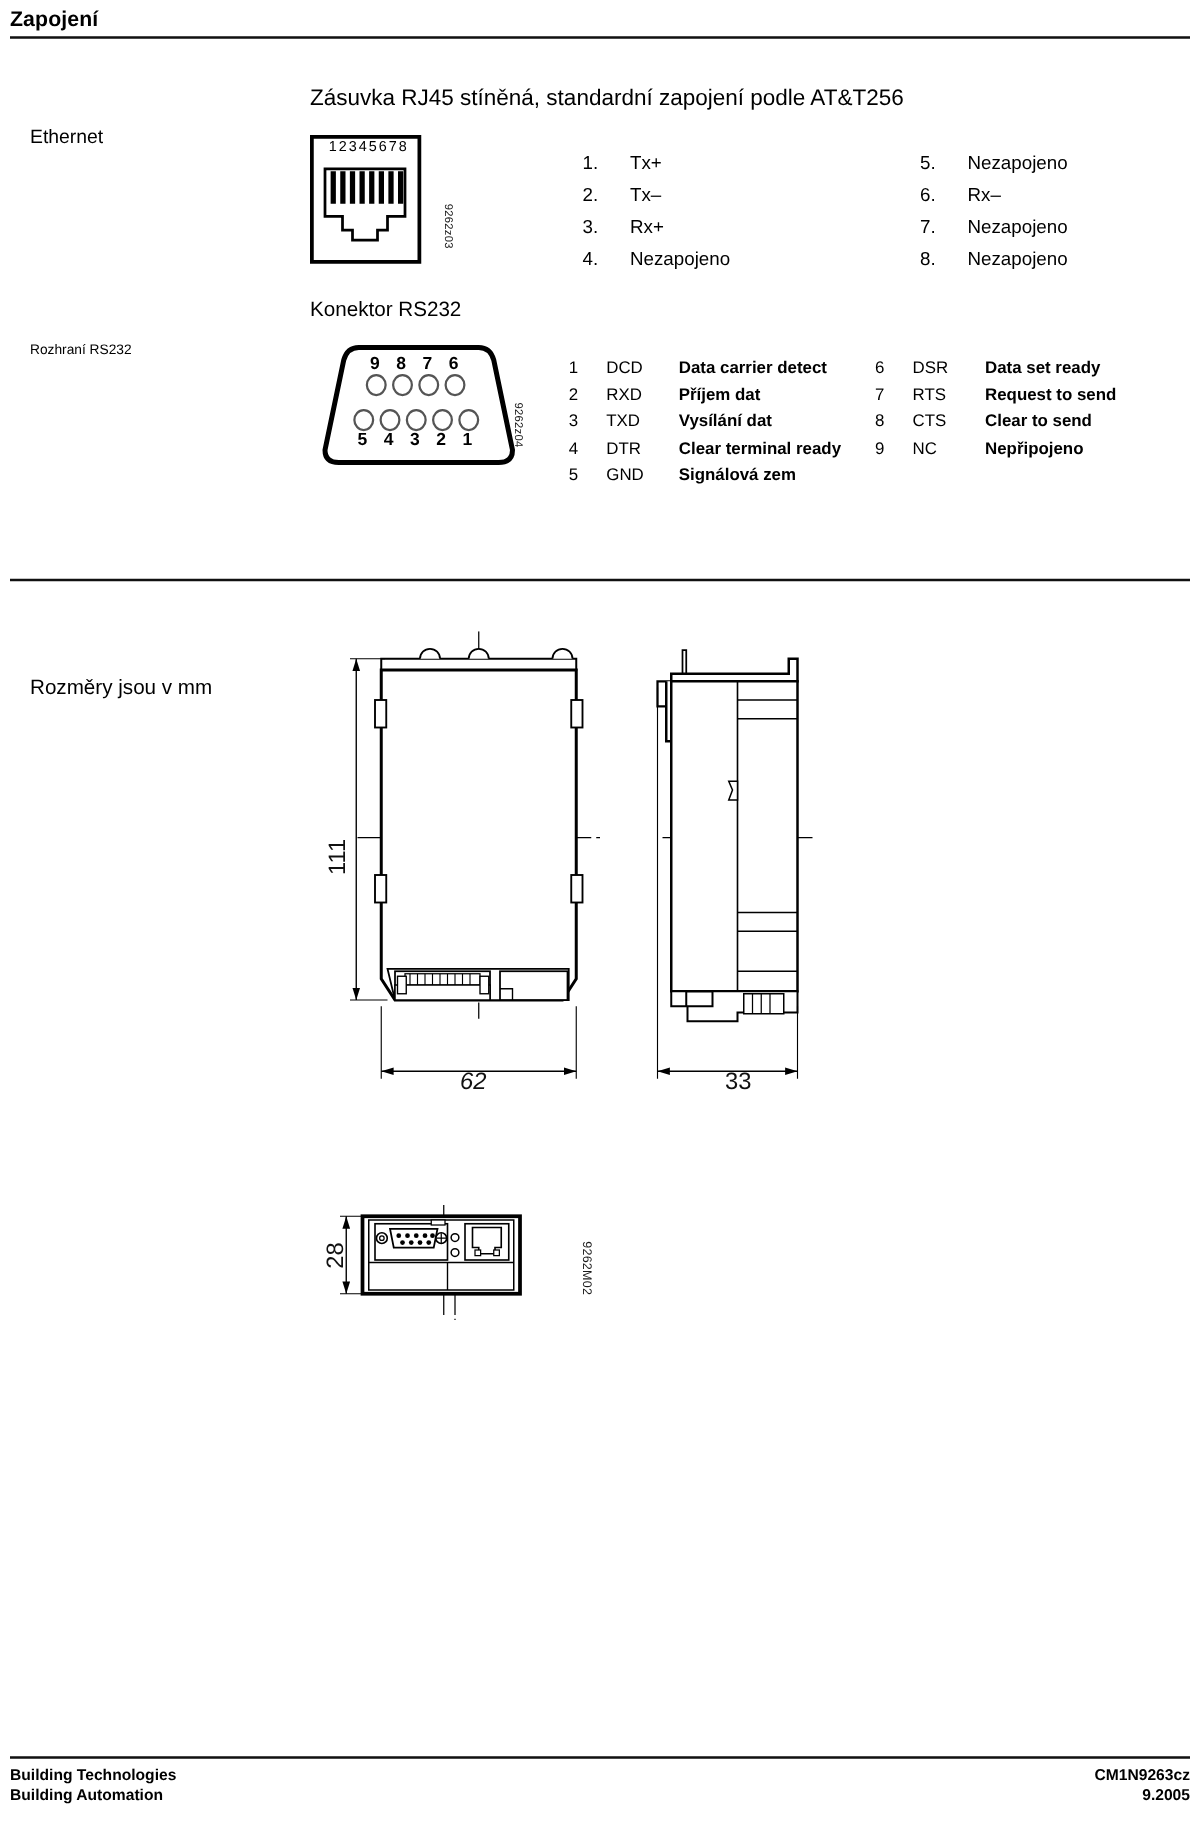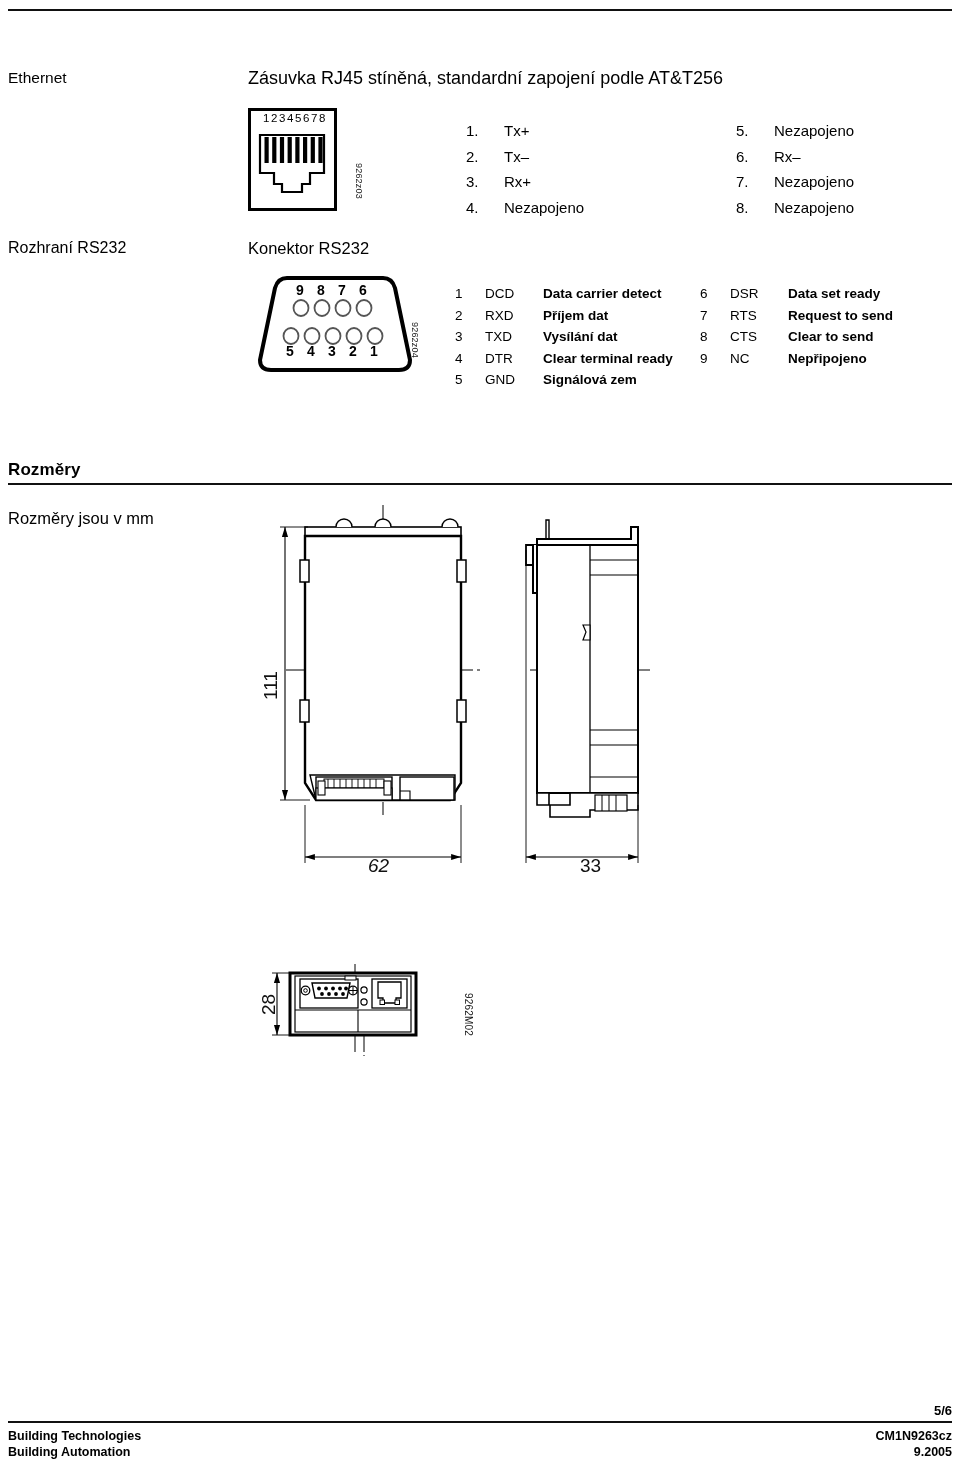--- a/index.html
+++ b/index.html
@@ -30,23 +30,24 @@
   }
   .section-head .rule {
     margin-top: 3px;
     border-top: 2.5px solid #111;
     width: 944px;
   }
 
   
   .left-label {
     position: absolute;
-    left: 8px;
+    left: 24px;
     font-size: 15.5px;
     line-height: 20px;
+    margin-top: 32px;
   }
   .mid-label {
     position: absolute;
     left: 248px;
     font-size: 18px;
     line-height: 20px;
   }
 
   
   .pinlist {
@@ -133,20 +134,21 @@
   .footer .c-right { width: 130px; text-align: right; }
   .footer .c-mid .line { white-space: nowrap; }
 
   svg { display: block; }
   .dwg { position: absolute; }
 </style>
 </head>
 <body>
 
 <div class="section-head" style="top:6px;">
+  <div class="title">Zapojení</div>
   <div class="rule"></div>
 </div>
 
 <div class="left-label" style="top:68px;">Ethernet</div>
 <div class="mid-label" style="top:68px;">Zásuvka RJ45 stíněná, standardní zapojení podle AT&amp;T256</div>
 
 <div class="dwg" style="left:248px; top:108px;">
   <svg width="112" height="105" viewBox="0 0 112 105">
     <rect x="1.5" y="1.5" width="86" height="100" fill="#fff" stroke="#000" stroke-width="3"></rect>
 
@@ -198,21 +200,21 @@
   <div class="row">
     <span class="num">7.</span>
     <span class="val">Nezapojeno</span>
   </div>
   <div class="row">
     <span class="num">8.</span>
     <span class="val">Nezapojeno</span>
   </div>
 </div>
 
-<div class="left-label" style="top:238px; font-size:16px;">Rozhraní RS232</div>
+<div class="left-label" style="top:238px; font-size:11px;">Rozhraní RS232</div>
 <div class="mid-label" style="top:238px; font-size:16.5px;">Konektor RS232</div>
 
 <div class="dwg" style="left:253px; top:274px;">
   <svg width="170" height="100" viewBox="0 0 170 100">
     <path d="M18 96 C10 96 7 92 7 86 L22 14 C24 7 28 4 34 4 L130 4 C136 4 140 7 142 14 L157 86 C157 92 154 96 146 96 Z" fill="#fff" stroke="#000" stroke-width="4" stroke-linejoin="round"></path>
     <g fill="#fff" stroke="#555" stroke-width="1.8">
       <ellipse cx="48" cy="34" rx="7.5" ry="8"></ellipse>
       <ellipse cx="69" cy="34" rx="7.5" ry="8"></ellipse>
       <ellipse cx="90" cy="34" rx="7.5" ry="8"></ellipse>
       <ellipse cx="111" cy="34" rx="7.5" ry="8"></ellipse>
@@ -286,21 +288,20 @@
     <span class="desc">Clear to send</span>
   </div>
   <div class="row">
     <span class="pin">9</span>
     <span class="sig">NC</span>
     <span class="desc">Nepřipojeno</span>
   </div>
 </div>
 
 <div class="section-head" style="top:460px;">
-  <div class="title">Rozměry</div>
   <div class="rule"></div>
 </div>
 <div class="left-label" style="top:508px; font-size:16.5px;">Rozměry jsou v mm</div>
 
 <div class="dwg" style="left:250px; top:505px;">
 <svg width="420" height="400" viewBox="0 0 420 400">
   <defs>
     <marker id="arrS" markerWidth="10" markerHeight="8" refX="9" refY="4" orient="auto">
       <path d="M9,4 L0,1.2 L0,6.8 Z" fill="#000"></path>
     </marker>
@@ -450,21 +451,20 @@
 
   <line x1="27" y1="13" x2="27" y2="75" stroke="#000" stroke-width="1.1" marker-start="url(#arrE2)" marker-end="url(#arrS2)"></line>
   <line x1="22" y1="13" x2="42" y2="13" stroke="#000" stroke-width="0.9"></line>
   <line x1="22" y1="75" x2="42" y2="75" stroke="#000" stroke-width="0.9"></line>
 </svg>
 </div>
 <div class="dim rot" style="left:258px; top:1015px;">28</div>
 <div class="code-label" style="left:474px; top:993px; font-size:10px;">9262M02</div>
 
 <div class="footer" style="top:1403px;">
-  <div class="pagenum">5/6</div>
   <div class="rule"></div>
   <div class="cols">
     <div class="c-left">
       <div>Building Technologies</div>
       <div>Building Automation</div>
     </div>
     <div class="c-right">
       <div>CM1N9263cz</div>
       <div>9.2005</div>
     </div>

